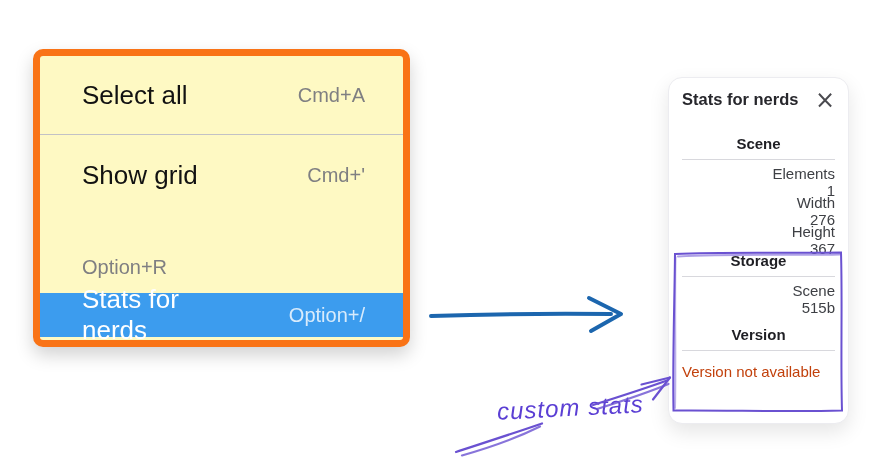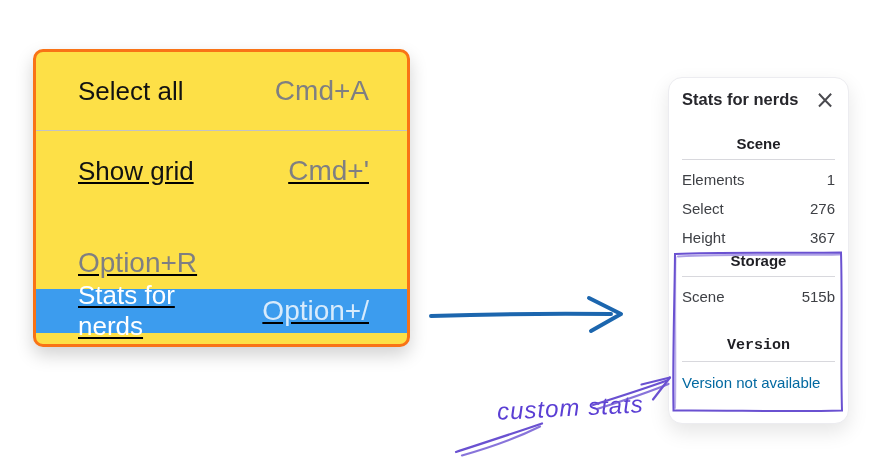--- a/index.html
+++ b/index.html
@@ -4,33 +4,33 @@
 <style>
   html,body{margin:0;padding:0;}
   body{
     width:873px;height:461px;position:relative;background:#ffffff;
     font-family:"Liberation Sans", sans-serif;overflow:hidden;
   }
 
   
   .menu{
     position:absolute;left:33px;top:49px;width:377px;height:298px;
-    box-sizing:border-box;background:#fde047;
-    border:3px solid #f97316;border-radius:10px;
+    box-sizing:border-box;background:#fef9c3;
+    border:7px solid #f97316;border-radius:10px;
     box-shadow:0 8px 18px rgba(0,0,0,.18);
   }
   .menu-row{
     display:flex;justify-content:space-between;align-items:center;
     padding:0 38px 0 42px;font-size:26px;color:#121212;
   }
   .menu-row.first{height:78px;}
   .menu-sep{border-top:1px solid #c2c2c6;height:0;}
-  .menu-group{padding-top:17px;text-decoration:underline;}
+  .menu-group{padding-top:17px;}
   .menu-row.std{height:46px;}
-  .menu-row .shortcut{font-size:28px;color:#7f7f82;}
+  .menu-row .shortcut{font-size:20px;color:#7f7f82;}
   .menu-row.selected{
     height:44px;margin-top:3px;background:#3c9cee;color:#ffffff;
   }
   .menu-row.selected .shortcut{color:rgba(255,255,255,.8);margin-left:44px;}
 
   
   .stats-panel{
     position:absolute;left:668px;top:77px;width:181px;height:347px;
     box-sizing:border-box;background:#ffffff;
     border:1px solid #ececf0;border-radius:14px;
@@ -45,28 +45,29 @@
   .close-btn{
     font-size:24px;line-height:18px;color:#4a4a4f;cursor:pointer;
     background:none;border:none;padding:0;margin:0;
     font-family:"DejaVu Sans", sans-serif;font-weight:400;
   }
   .section-heading{
     text-align:center;font-weight:bold;font-size:15px;color:#1f1f24;
   }
   .section-heading.scene{margin-top:26px;}
   .section-heading.storage{}
-  .section-heading.version{margin-top:26px;font-family:Liberation Mono, monospace;}
+  .section-heading.version{margin-top:15px;}
   .rule{border-top:1px solid #d8d8dd;margin-top:7px;margin-bottom:5px;}
   .stat-row{
-    display:flex;justify-content:space-between;align-items:center;
+    display:flex;justify-content:space-between;align-items:flex-end;
     height:29px;
+    flex-direction:column;
   }
   .stat-value{text-align:right;}
-  .version-note{margin-top:8px;line-height:26px;color:#0369a1;}
+  .version-note{margin-top:8px;line-height:26px;color:#c2410c;}
 
   
   .annotation-text{
     position:absolute;left:497px;top:394px;
     font-size:24px;font-style:italic;letter-spacing:1px;
     color:#5b3fd4;transform:rotate(-3deg);white-space:nowrap;
   }
 
   
   .overlay{
@@ -106,21 +107,21 @@
     <button class="close-btn">×</button>
   </div>
 
   <div class="section-heading scene">Scene</div>
   <div class="rule"></div>
   <div class="stat-row">
     <span>Elements</span>
     <span class="stat-value">1</span>
   </div>
   <div class="stat-row">
-    <span>Select</span>
+    <span>Width</span>
     <span class="stat-value">276</span>
   </div>
   <div class="stat-row">
     <span>Height</span>
     <span class="stat-value">367</span>
   </div>
 
   <div class="section-heading storage">Storage</div>
   <div class="rule"></div>
   <div class="stat-row">

